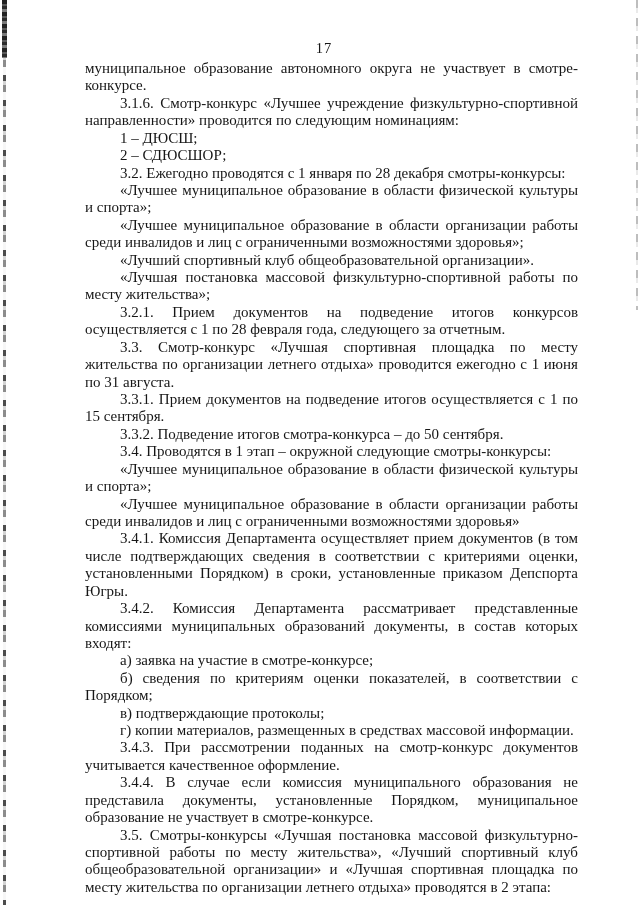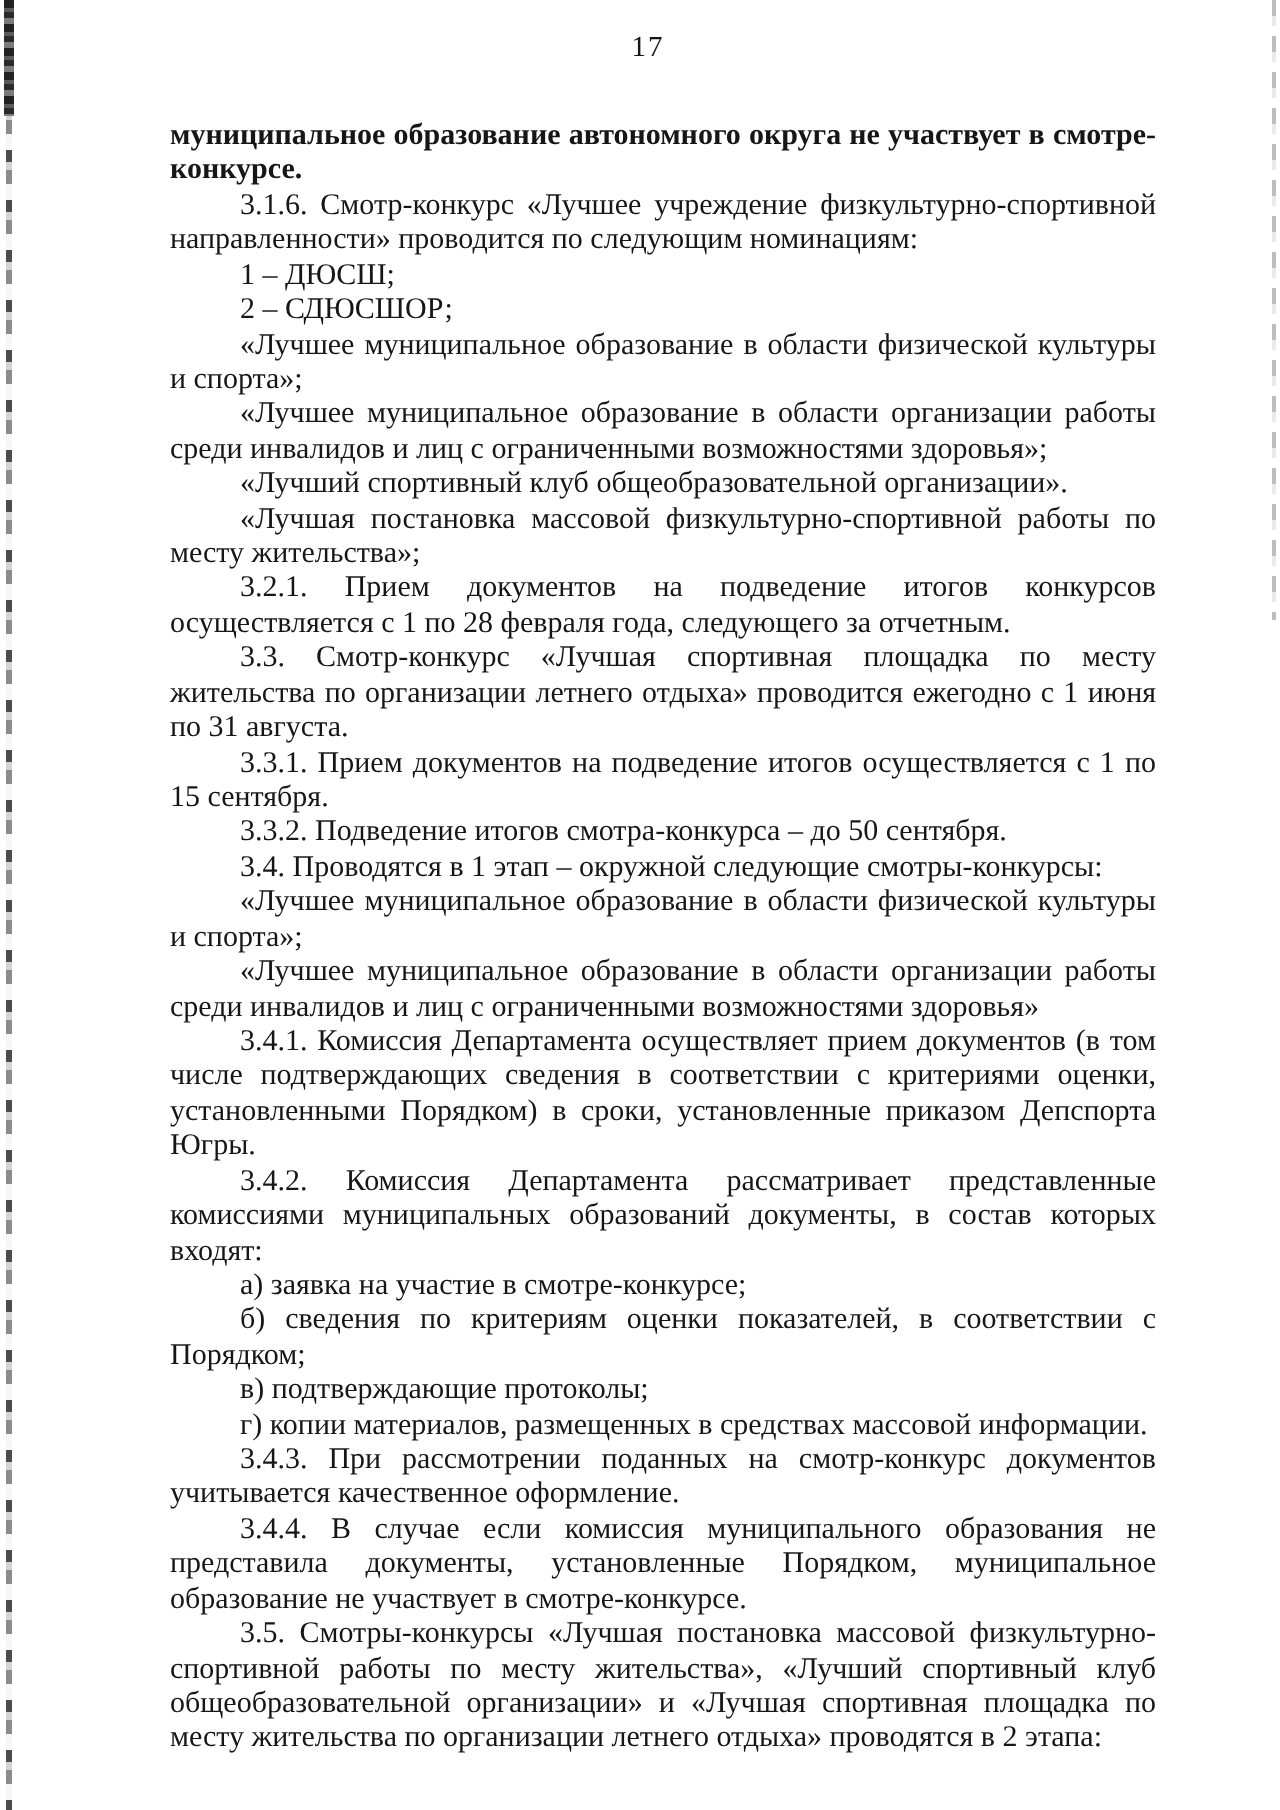--- a/index.html
+++ b/index.html
@@ -54,21 +54,21 @@
     height: 310px;
     background: repeating-linear-gradient(
       180deg,
       rgba(110,110,110,0.45) 0px, rgba(110,110,110,0.45) 8px,
       rgba(170,170,170,0.25) 8px, rgba(170,170,170,0.25) 13px,
       rgba(255,255,255,0) 13px, rgba(255,255,255,0) 18px
     );
   }
   .page-number {
     position: absolute;
-    top: 16px;
+    top: 40px;
     left: 85px;
     width: 478px;
     text-align: center;
     font-size: 14.5px;
     letter-spacing: 1px;
   }
   .doc-body {
     position: absolute;
     left: 85px;
     top: 60px;
@@ -78,38 +78,38 @@
     text-align: justify;
   }
   .doc-body p {
     margin: 0;
     padding: 0;
     text-indent: 35px;
     text-align: justify;
   }
   .doc-body p.no-indent {
     text-indent: 0;
-    font-weight: bold;
   }
 </style>
 </head>
 <body>
 
 <div class="page">
   <div class="artifact-left"></div>
   <div class="artifact-left-top"></div>
   <div class="artifact-right"></div>
 
   <div class="page-number">17</div>
 
   <div class="doc-body" id="paragraph-list">
       <p class="no-indent">муниципальное образование автономного округа не участвует в смотре-конкурсе.</p>
       <p>3.1.6. Смотр-конкурс «Лучшее учреждение физкультурно-спортивной направленности» проводится по следующим номинациям:</p>
       <p>1 – ДЮСШ;</p>
       <p>2 – СДЮСШОР;</p>
+      <p>3.2. Ежегодно проводятся с 1 января по 28 декабря смотры-конкурсы:</p>
       <p>«Лучшее муниципальное образование в области физической культуры и спорта»;</p>
       <p>«Лучшее муниципальное образование в области организации работы среди инвалидов и лиц с ограниченными возможностями здоровья»;</p>
       <p>«Лучший спортивный клуб общеобразовательной организации».</p>
       <p>«Лучшая постановка массовой физкультурно-спортивной работы по месту жительства»;</p>
       <p>3.2.1. Прием документов на подведение итогов конкурсов осуществляется с 1 по 28 февраля года, следующего за отчетным.</p>
       <p>3.3. Смотр-конкурс «Лучшая спортивная площадка по месту жительства по организации летнего отдыха» проводится ежегодно с 1 июня по 31 августа.</p>
       <p>3.3.1. Прием документов на подведение итогов осуществляется с 1 по 15 сентября.</p>
       <p>3.3.2. Подведение итогов смотра-конкурса – до 50 сентября.</p>
       <p>3.4. Проводятся в 1 этап – окружной следующие смотры-конкурсы:</p>
       <p>«Лучшее муниципальное образование в области физической культуры и спорта»;</p>

